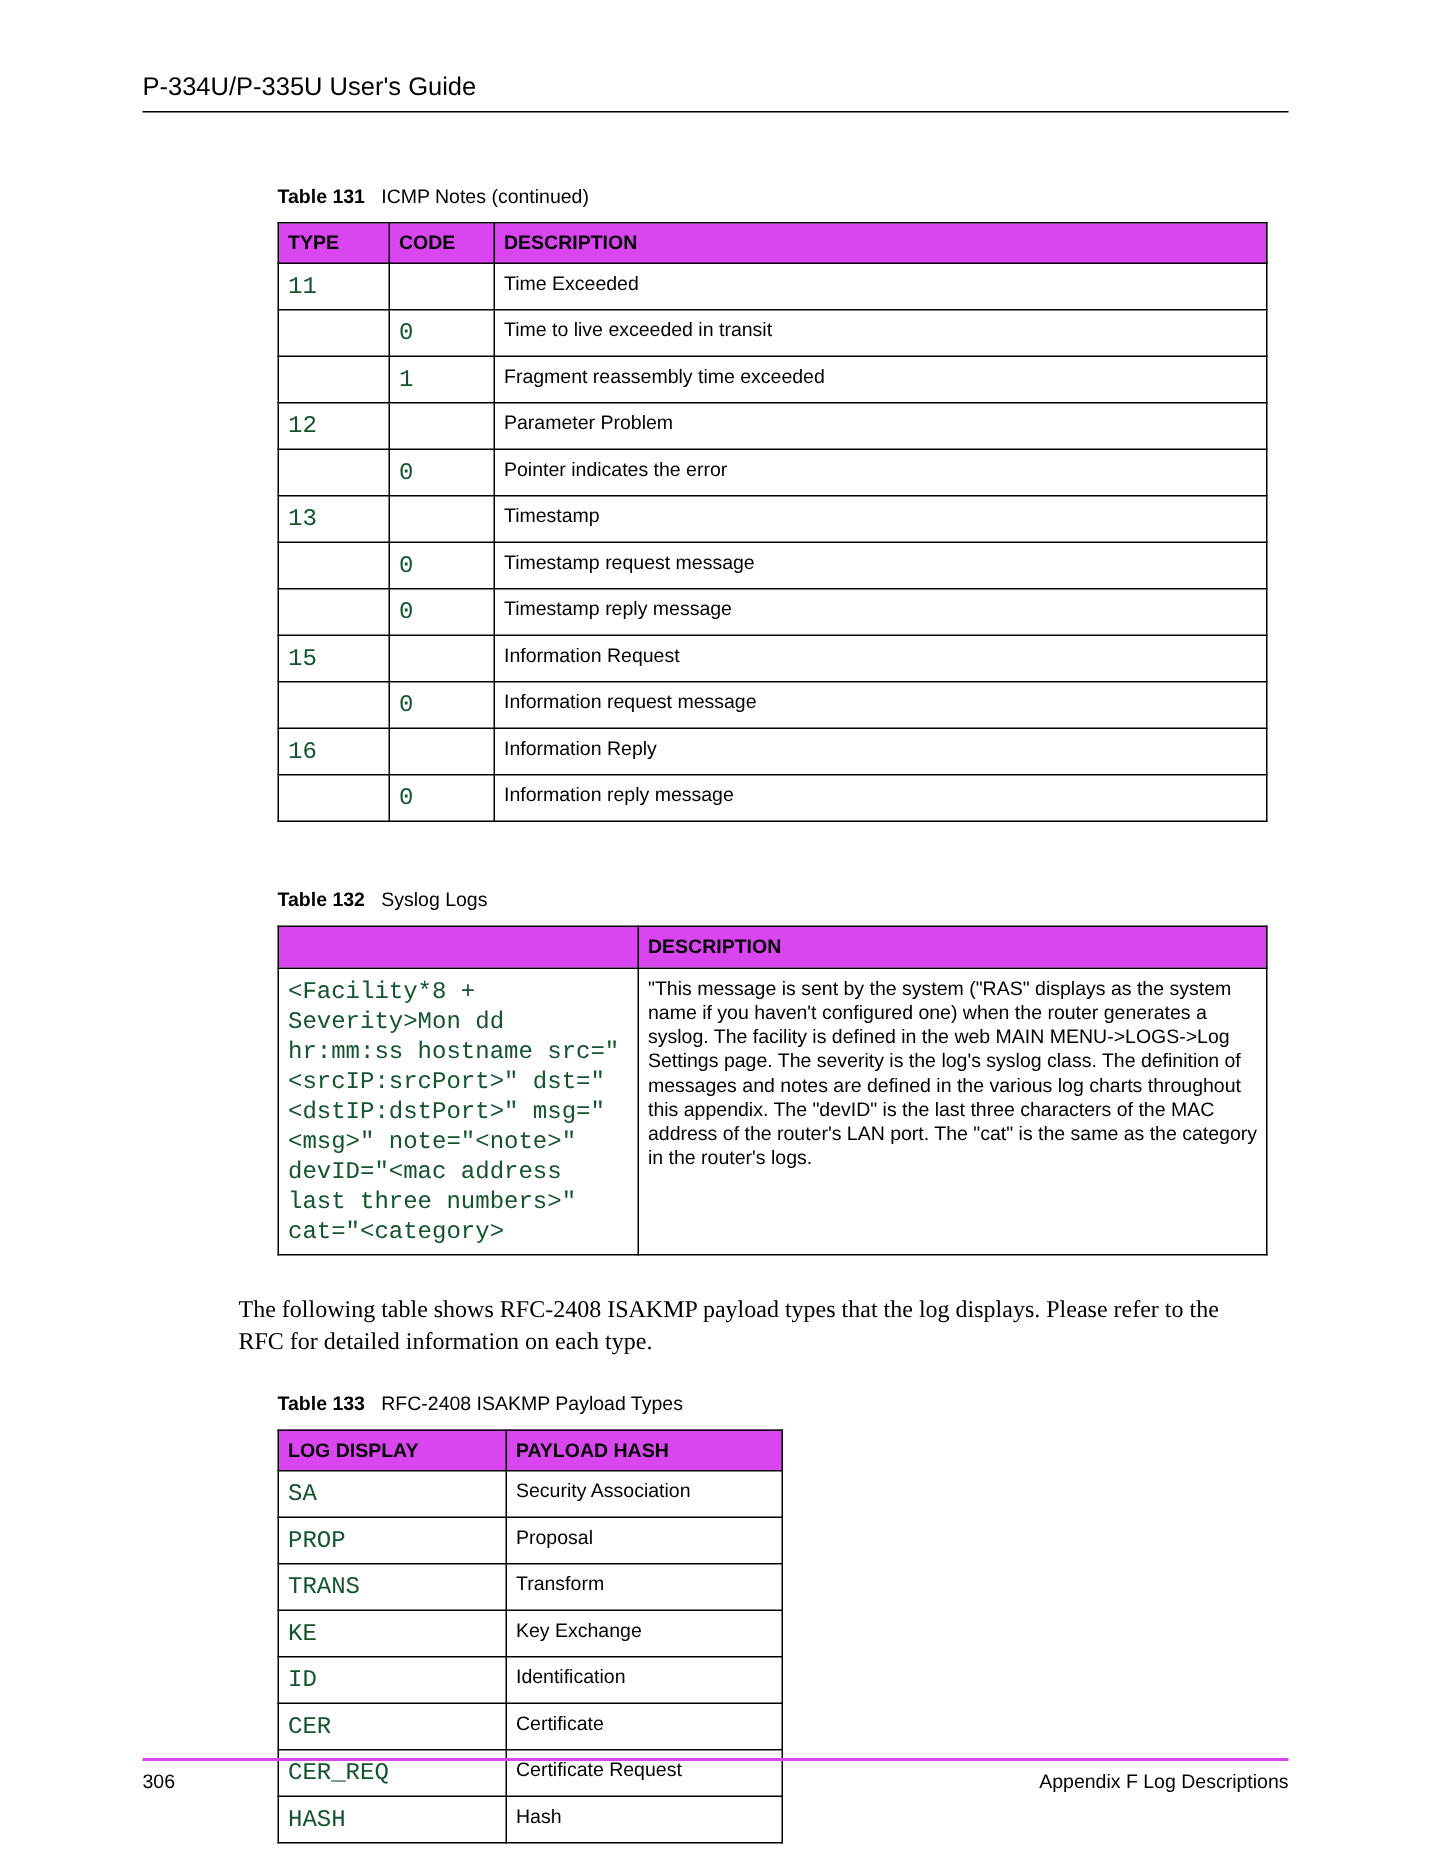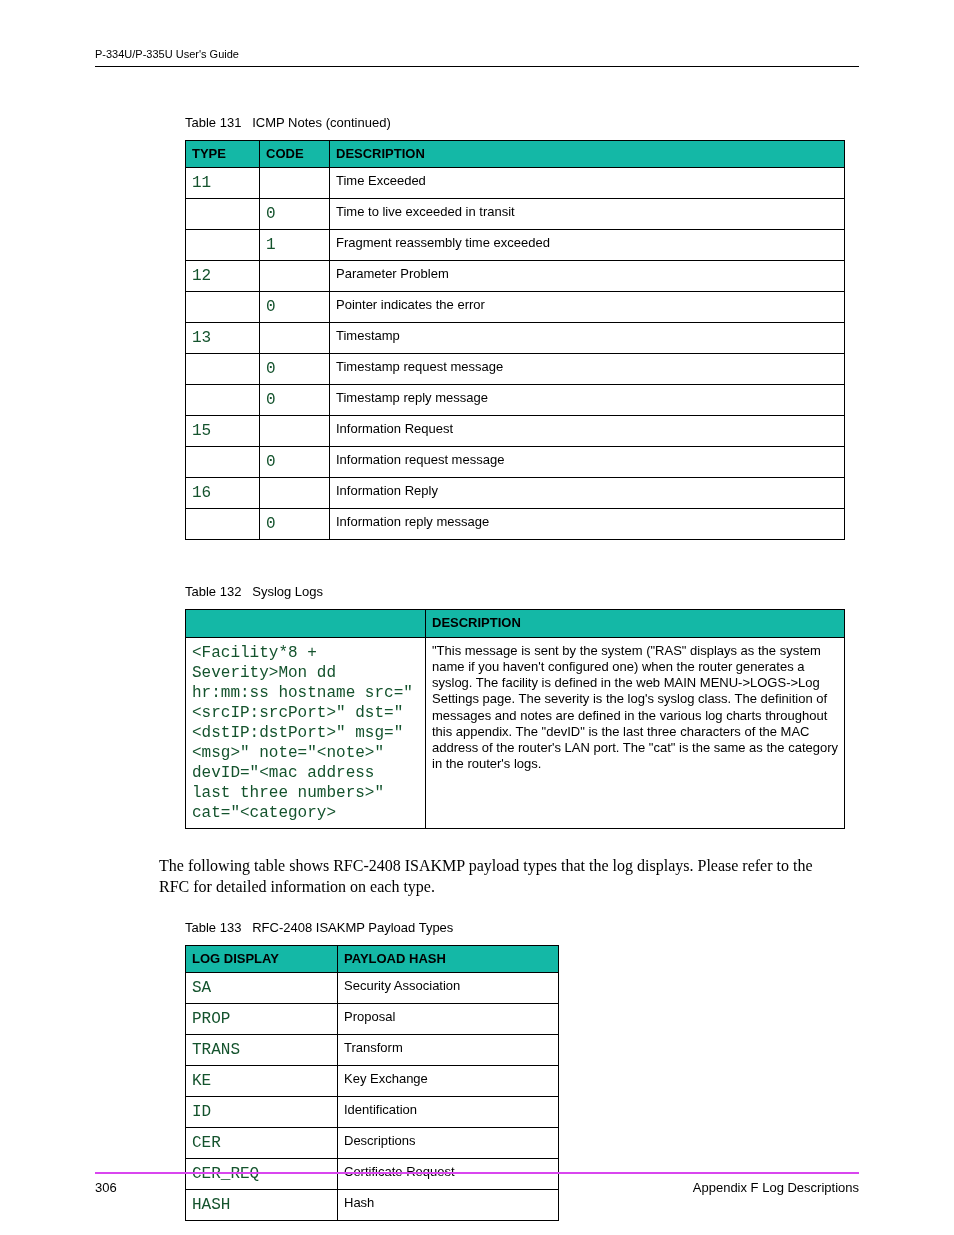--- a/index.html
+++ b/index.html
@@ -7,54 +7,54 @@
       font-family: Arial, Helvetica, sans-serif;
       font-size: 13px;
       color: #000;
       background: #fff;
       width: 954px;
       height: 1235px;
       padding: 48px 95px 40px 95px;
       position: relative;
     }
     .header-line {
-      font-size: 11px;
+      font-size: 17px;
       padding-bottom: 6px;
       border-bottom: 1px solid #000;
       margin-bottom: 48px;
     }
     .table-wrap {
       margin-left: 90px;
       margin-right: 0;
     }
     .table-caption {
       font-size: 13px;
       margin-bottom: 10px;
     }
     .table-caption .tnum {
-      font-weight: normal;
+      font-weight: bold;
       text-align: right;
     }
     table {
       border-collapse: collapse;
       width: 100%;
     }
     table.t1, table.t2 { width: 660px; }
-    table.t3 { width: 374px; }
+    table.t3 { width: 337px; }
     th, td {
       border: 1px solid #000;
       padding: 5px 6px;
       text-align: left;
       vertical-align: top;
       font-size: 13px;
       line-height: 1.25;
     }
     th {
       font-weight: bold;
-      background: #14b8a6;
+      background: #d946ef;
     }
     .mono {
       font-family: "Courier New", Courier, monospace;
       font-size: 16px;
       color: #14532d;
       white-space: pre-wrap;
     }
     .body-text {
       font-family: "Times New Roman", Times, serif;
       font-size: 16px;
@@ -230,21 +230,21 @@
         <tr>
           <td class="mono">KE</td>
           <td>Key Exchange</td>
         </tr>
         <tr>
           <td class="mono">ID</td>
           <td>Identification</td>
         </tr>
         <tr>
           <td class="mono">CER</td>
-          <td>Descriptions</td>
+          <td>Certificate</td>
         </tr>
         <tr>
           <td class="mono">CER_REQ</td>
           <td>Certificate Request</td>
         </tr>
         <tr>
           <td class="mono">HASH</td>
           <td>Hash</td>
         </tr>
       </tbody>

